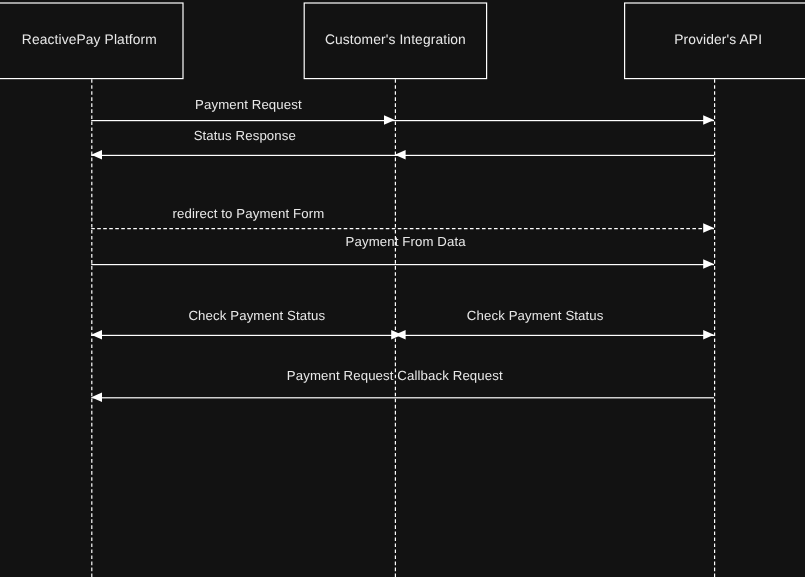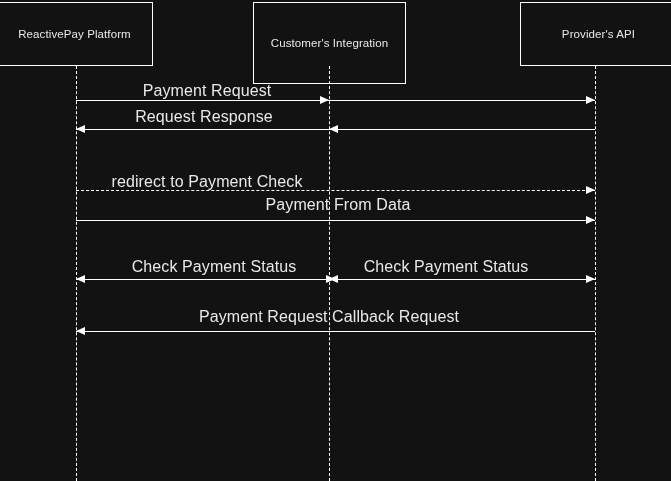--- a/index.html
+++ b/index.html
@@ -66,37 +66,37 @@
   }
   .arrow.left {
     border-top: 4.5px solid transparent;
     border-bottom: 4.5px solid transparent;
     border-right: 9px solid #ffffff;
   }
   
   .msg-label {
     position: absolute;
     color: #e8e8e8;
-    font-size: 16px;
+    font-size: 11px;
     letter-spacing: 0.1px;
     white-space: nowrap;
     transform: translateX(-50%);
     background: transparent;
   }
 </style>
 </head>
 <body>
 
 <div id="canvas">
 
   <div id="participants-layer">
       <div class="participant-box" style="left: -4px; top: 2px; width: 157px; height: 64px;">
         <span class="participant-label">ReactivePay Platform</span>
       </div>
-      <div class="participant-box" style="left: 253px; top: 2px; width: 153px; height: 82px;">
+      <div class="participant-box" style="left: 253px; top: 2px; width: 153px; height: 64px;">
         <span class="participant-label">Customer's Integration</span>
       </div>
       <div class="participant-box" style="left: 520px; top: 2px; width: 157px; height: 64px;">
         <span class="participant-label">Provider's API</span>
       </div>
     </div>
 
   <div id="lifelines-layer">
       <div class="lifeline" style="left: 76px;"></div>
       <div class="lifeline" style="left: 329px;"></div>
@@ -104,24 +104,24 @@
     </div>
 
   <div id="messages-layer">
       <div class="msg-line" style="left: 76px; top: 100px; width: 519px;"></div>
       <div class="arrow right" style="top: 96px; left: 320px;"></div>
       <div class="arrow right" style="top: 96px; left: 586px;"></div>
       <div class="msg-label" style="left: 207px; top: 82px;">Payment Request</div>
       <div class="msg-line" style="left: 76px; top: 129px; width: 519px;"></div>
       <div class="arrow left" style="top: 125px; left: 76px;"></div>
       <div class="arrow left" style="top: 125px; left: 329px;"></div>
-      <div class="msg-label" style="left: 204px; top: 108px;">Request Response</div>
+      <div class="msg-label" style="left: 204px; top: 108px;">Status Response</div>
       <div class="msg-line dashed" style="left: 76px; top: 190px; width: 519px;"></div>
       <div class="arrow right" style="top: 186px; left: 586px;"></div>
-      <div class="msg-label" style="left: 207px; top: 173px;">redirect to Payment Check</div>
+      <div class="msg-label" style="left: 207px; top: 173px;">redirect to Payment Form</div>
       <div class="msg-line" style="left: 76px; top: 220px; width: 519px;"></div>
       <div class="arrow right" style="top: 216px; left: 586px;"></div>
       <div class="msg-label" style="left: 338px; top: 196px;">Payment From Data</div>
       <div class="msg-line" style="left: 76px; top: 279px; width: 253px;"></div>
       <div class="arrow left" style="top: 275px; left: 76px;"></div>
       <div class="arrow left" style="top: 275px; left: 329px;"></div>
       <div class="msg-label" style="left: 214px; top: 258px;">Check Payment Status</div>
       <div class="msg-line" style="left: 329px; top: 279px; width: 266px;"></div>
       <div class="arrow right" style="top: 275px; left: 326px;"></div>
       <div class="arrow right" style="top: 275px; left: 586px;"></div>

